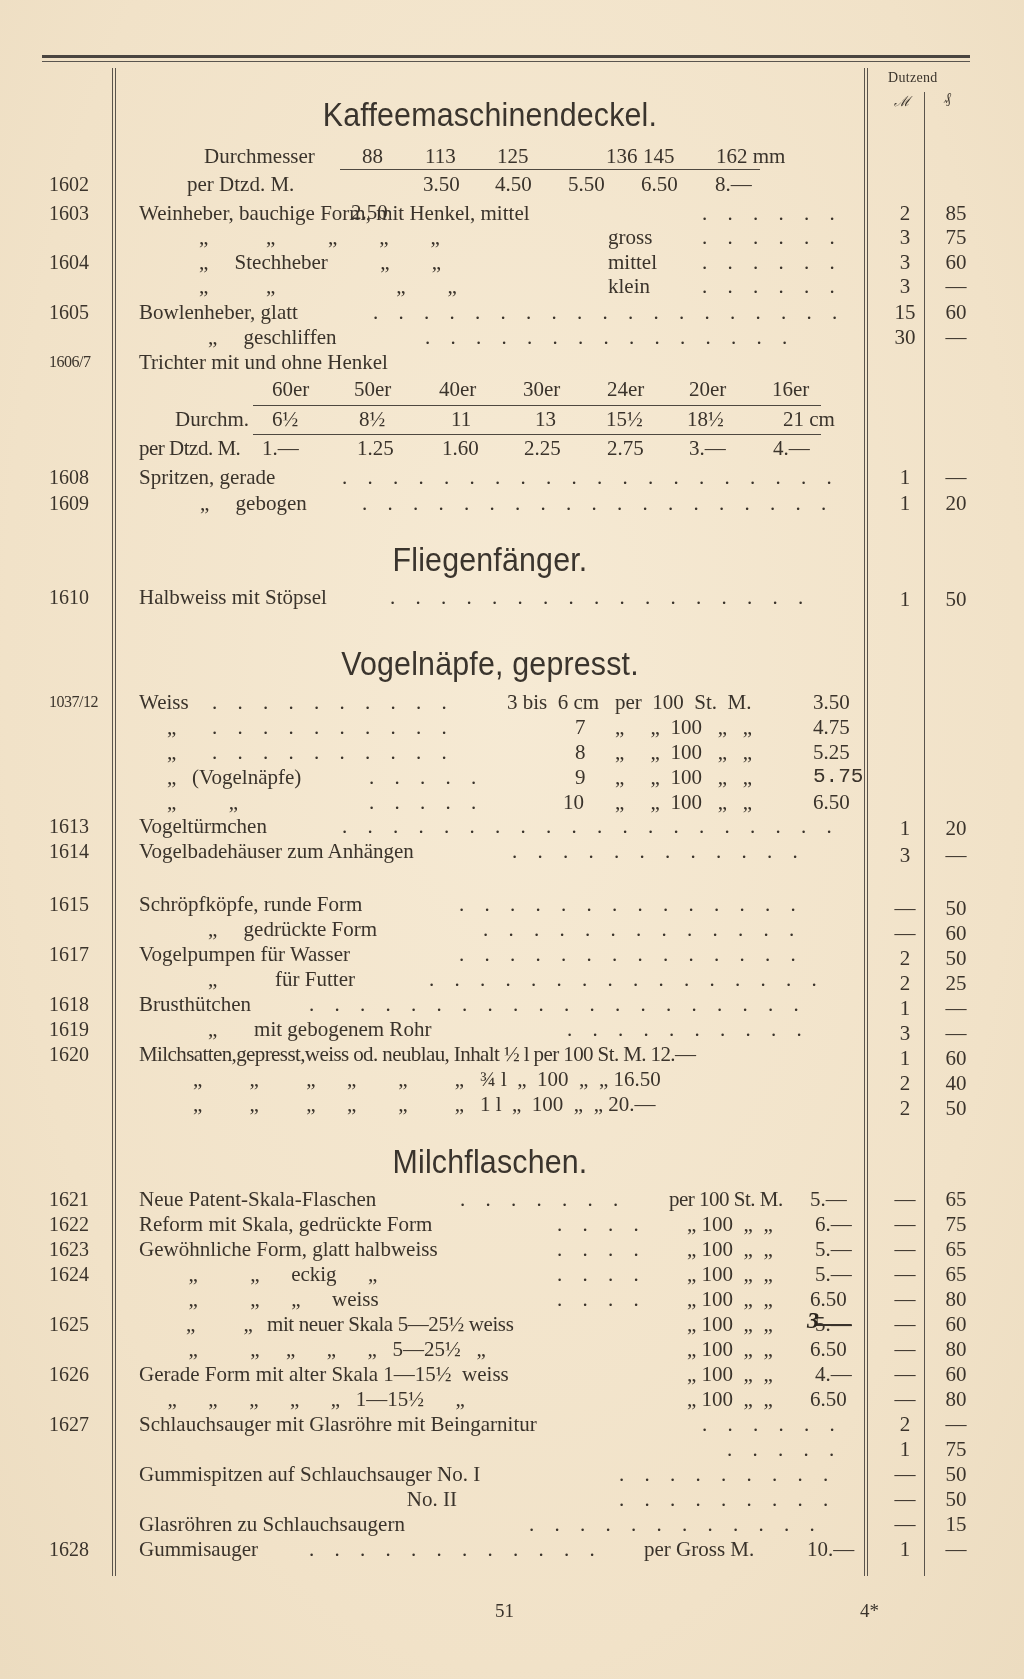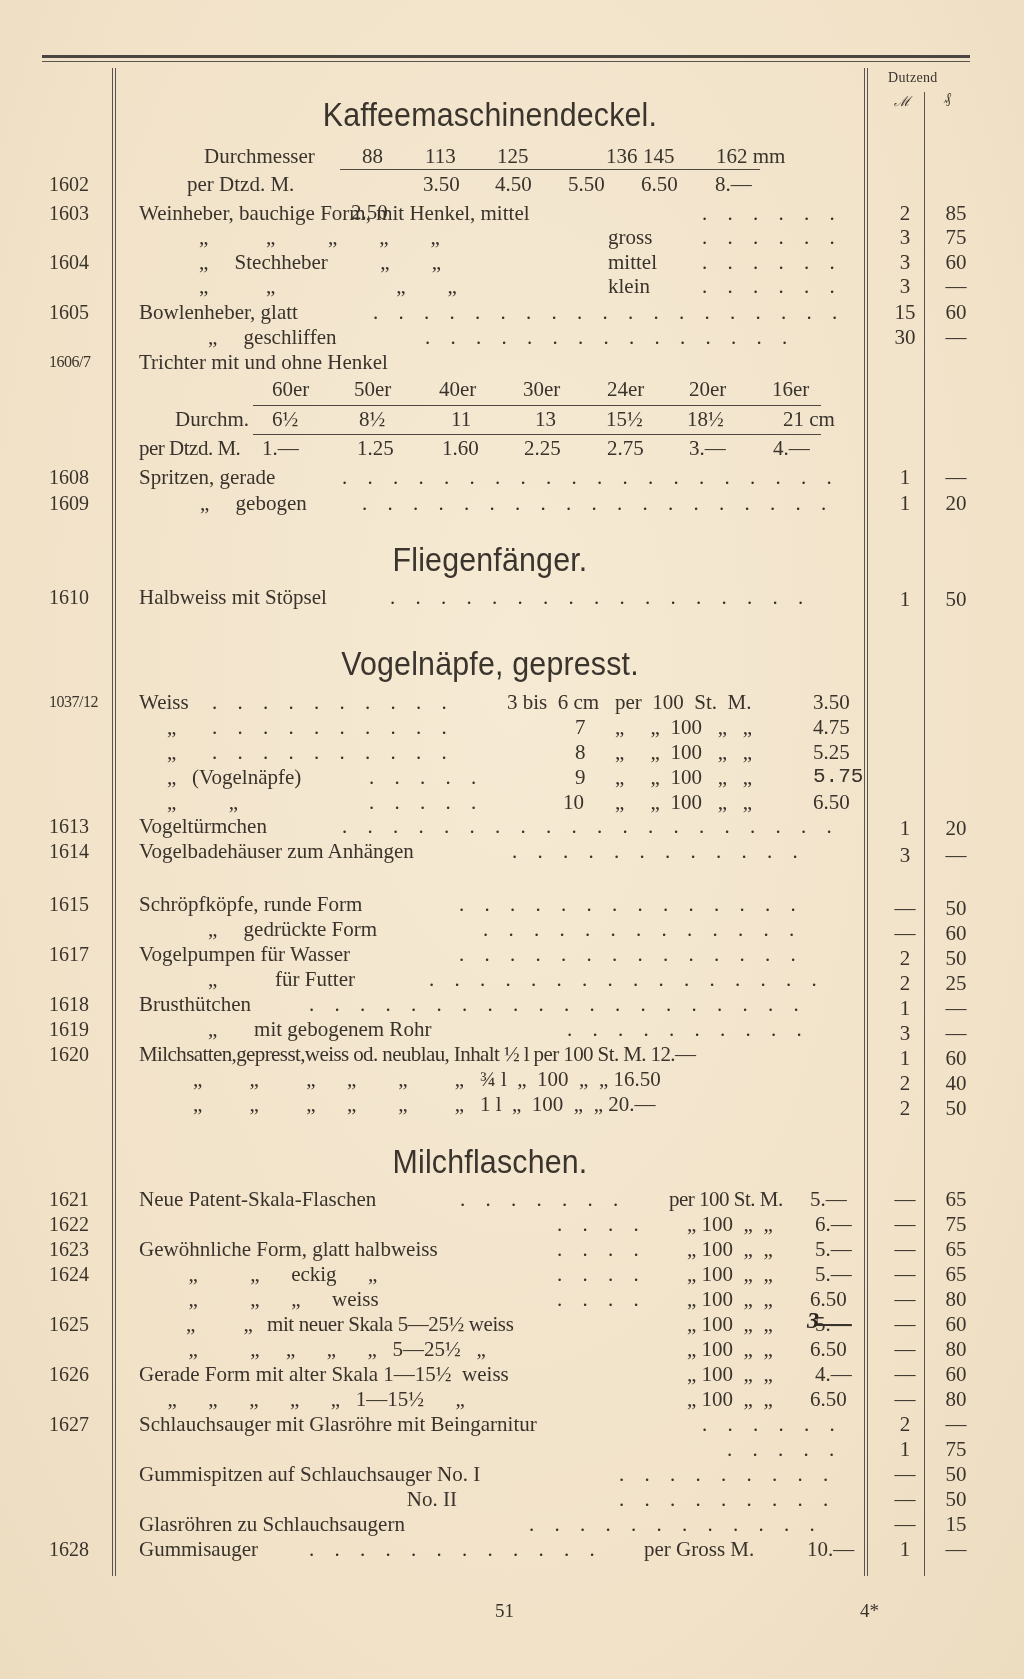--- a/index.html
+++ b/index.html
@@ -292,20 +292,21 @@
   <span class="num">1621</span>
   <span class="desc">Neue Patent-Skala-Flaschen</span>
   <span class="lead" style="left:453px;">. . . . . . .</span>
   <span class="cell" style="left:662px;letter-spacing:-0.5px;">per 100 St. M.</span>
   <span class="cell" style="left:803px;">5.—</span>
   <span class="dm">—</span>
   <span class="dp">65</span>
 </div>
 <div class="row" style="top:1212px;">
   <span class="num">1622</span>
+  <span class="desc">Reform mit Skala, gedrückte Form</span>
   <span class="lead" style="left:550px;">. . . .</span>
   <span class="cell" style="left:680px;">„ 100  „  „</span>
   <span class="cell" style="left:808px;">6.—</span>
   <span class="dm">—</span>
   <span class="dp">75</span>
 </div>
 <div class="row" style="top:1237px;">
   <span class="num">1623</span>
   <span class="desc">Gewöhnliche Form, glatt halbweiss</span>
   <span class="lead" style="left:550px;">. . . .</span>

